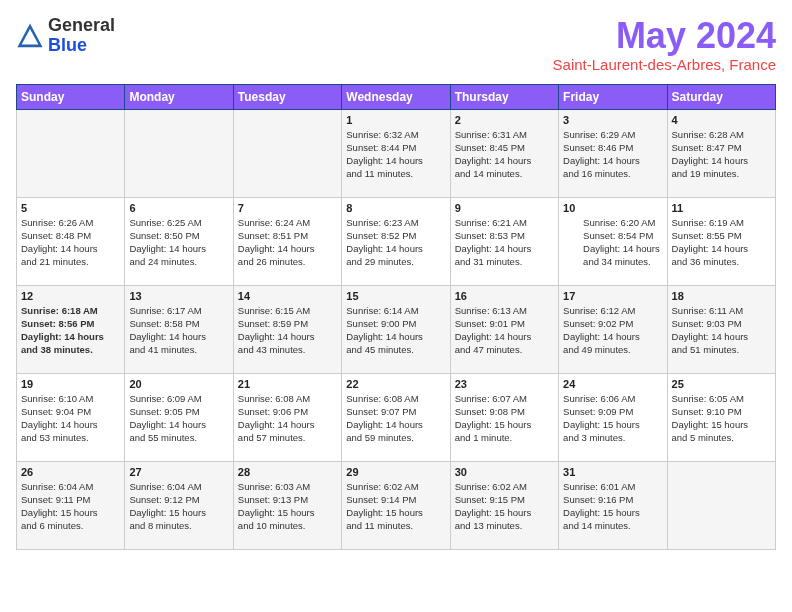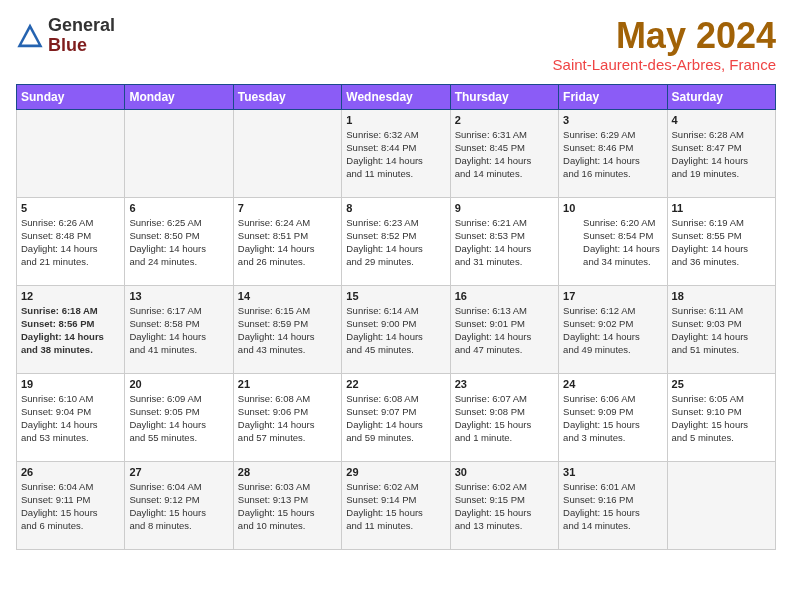--- a/index.html
+++ b/index.html
@@ -20,32 +20,32 @@
       display: flex;
       align-items: center;
       gap: 4px;
     }
     .logo-text {
       font-size: 18px;
       font-weight: bold;
       line-height: 1.1;
     }
     .logo-general { color: #333; }
-    .logo-blue { color: #7f1d1d; text-align: center; }
+    .logo-blue { color: #1d4ed8; text-align: center; }
     .logo-icon {
       width: 28px;
       height: 28px;
     }
     .title-block {
       text-align: right;
     }
     .month-title {
       font-size: 36px;
       font-weight: bold;
-      color: #a16207;
+      color: #8b5cf6;
       line-height: 1.1;
     }
     .subtitle {
       font-size: 15px;
       color: #ef4444;
     }
     table {
       width: 100%;
       border-collapse: collapse;
       table-layout: fixed;

